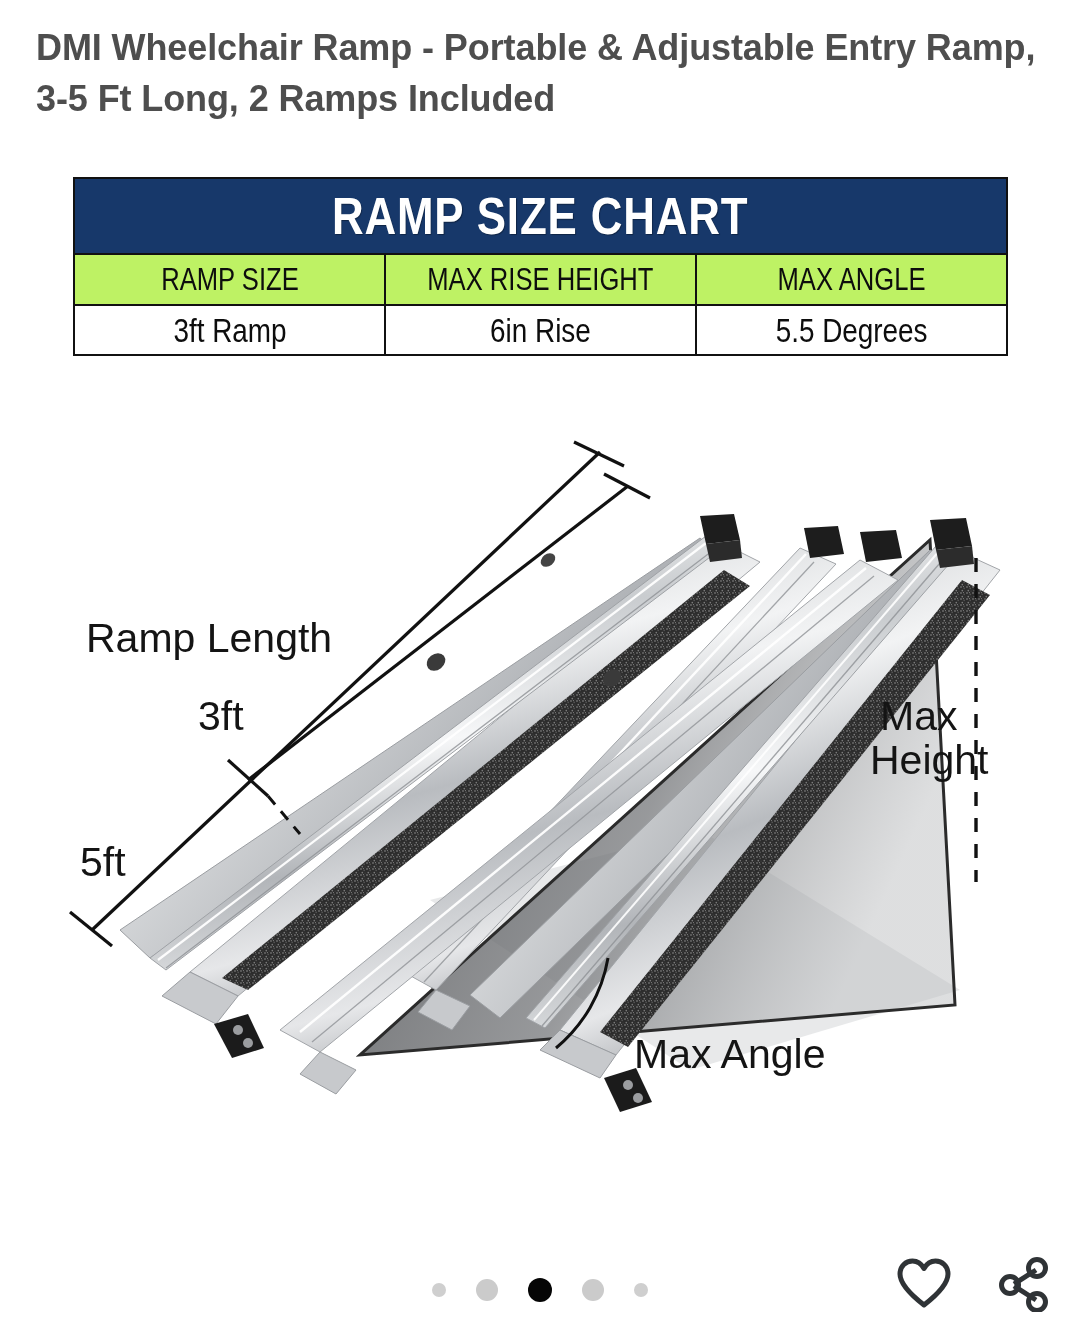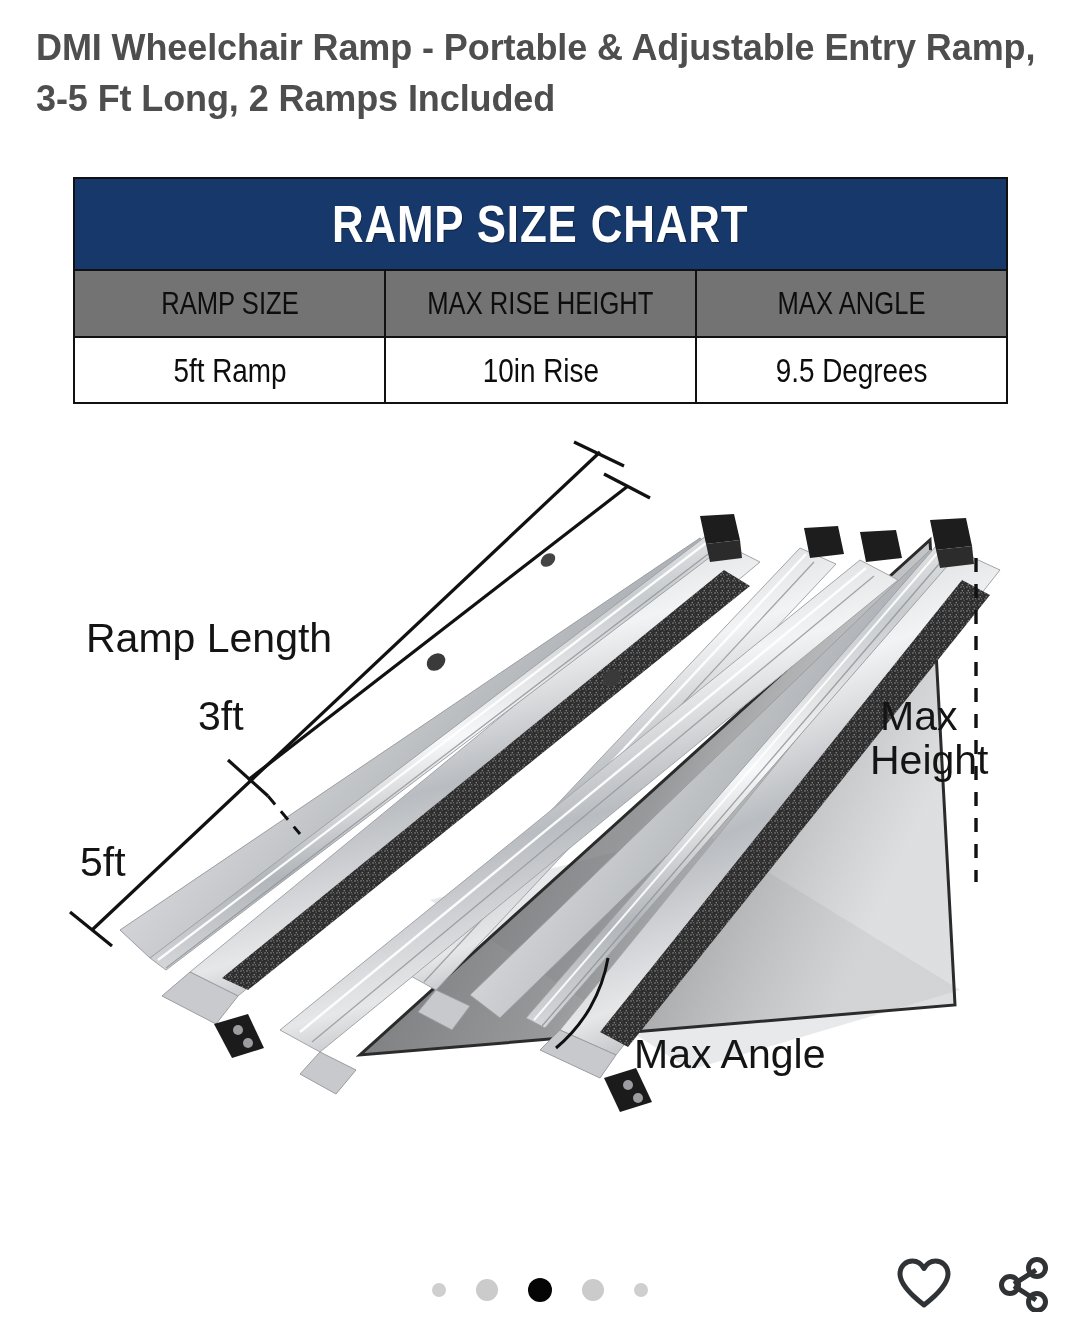--- a/index.html
+++ b/index.html
@@ -34,21 +34,21 @@
     position: absolute;
     left: 73px;
     top: 177px;
     width: 935px;
     border-collapse: collapse;
     table-layout: fixed;
     background: #ffffff;
   }
   #ramp-size-chart td, #ramp-size-chart th {
     border: 2px solid #111111;
-    padding: 8px;
+    padding: 0;
     margin: 0;
   }
   .chart-title-cell {
     background: #17386a;
     height: 74px;
     text-align: center;
     vertical-align: middle;
   }
   .chart-title-text {
     color: #ffffff;
@@ -57,21 +57,21 @@
     letter-spacing: 1px;
     font-family: "Liberation Sans Narrow", "Liberation Sans", sans-serif;
     transform: scaleX(0.86);
     display: inline-block;
     text-shadow: 1px 1px 1px rgba(0,0,0,0.35);
   }
   .chart-head-cell {
     height: 49px;
     text-align: center;
     vertical-align: middle;
-    background: #737373;
+    background: #bef264;
   }
   .chart-head-text {
     font-size: 32px;
     font-weight: 400;
     color: #0d0d0d;
     font-family: "Liberation Sans Narrow", "Liberation Sans", sans-serif;
     transform: scaleX(0.80);
     display: inline-block;
     white-space: nowrap;
   }
@@ -152,27 +152,27 @@
       </td>
       <td class="chart-head-cell col-2">
         <span class="chart-head-text">MAX RISE HEIGHT</span>
       </td>
       <td class="chart-head-cell col-3">
         <span class="chart-head-text">MAX ANGLE</span>
       </td>
     </tr>
     <tr>
       <td class="chart-body-cell col-1">
-        <span class="chart-body-text">5ft Ramp</span>
+        <span class="chart-body-text">3ft Ramp</span>
       </td>
       <td class="chart-body-cell col-2">
-        <span class="chart-body-text">10in Rise</span>
+        <span class="chart-body-text">6in Rise</span>
       </td>
       <td class="chart-body-cell col-3">
-        <span class="chart-body-text">9.5 Degrees</span>
+        <span class="chart-body-text">5.5 Degrees</span>
       </td>
     </tr>
   </tbody>
 </table>
 
 <div id="ramp-diagram">
 <svg width="1080" height="740" viewBox="0 0 1080 740" xmlns="http://www.w3.org/2000/svg">
   <defs>
     <linearGradient id="alum" x1="0" y1="0" x2="0.35" y2="1">
       <stop offset="0%" stop-color="#fbfbfb"></stop>

